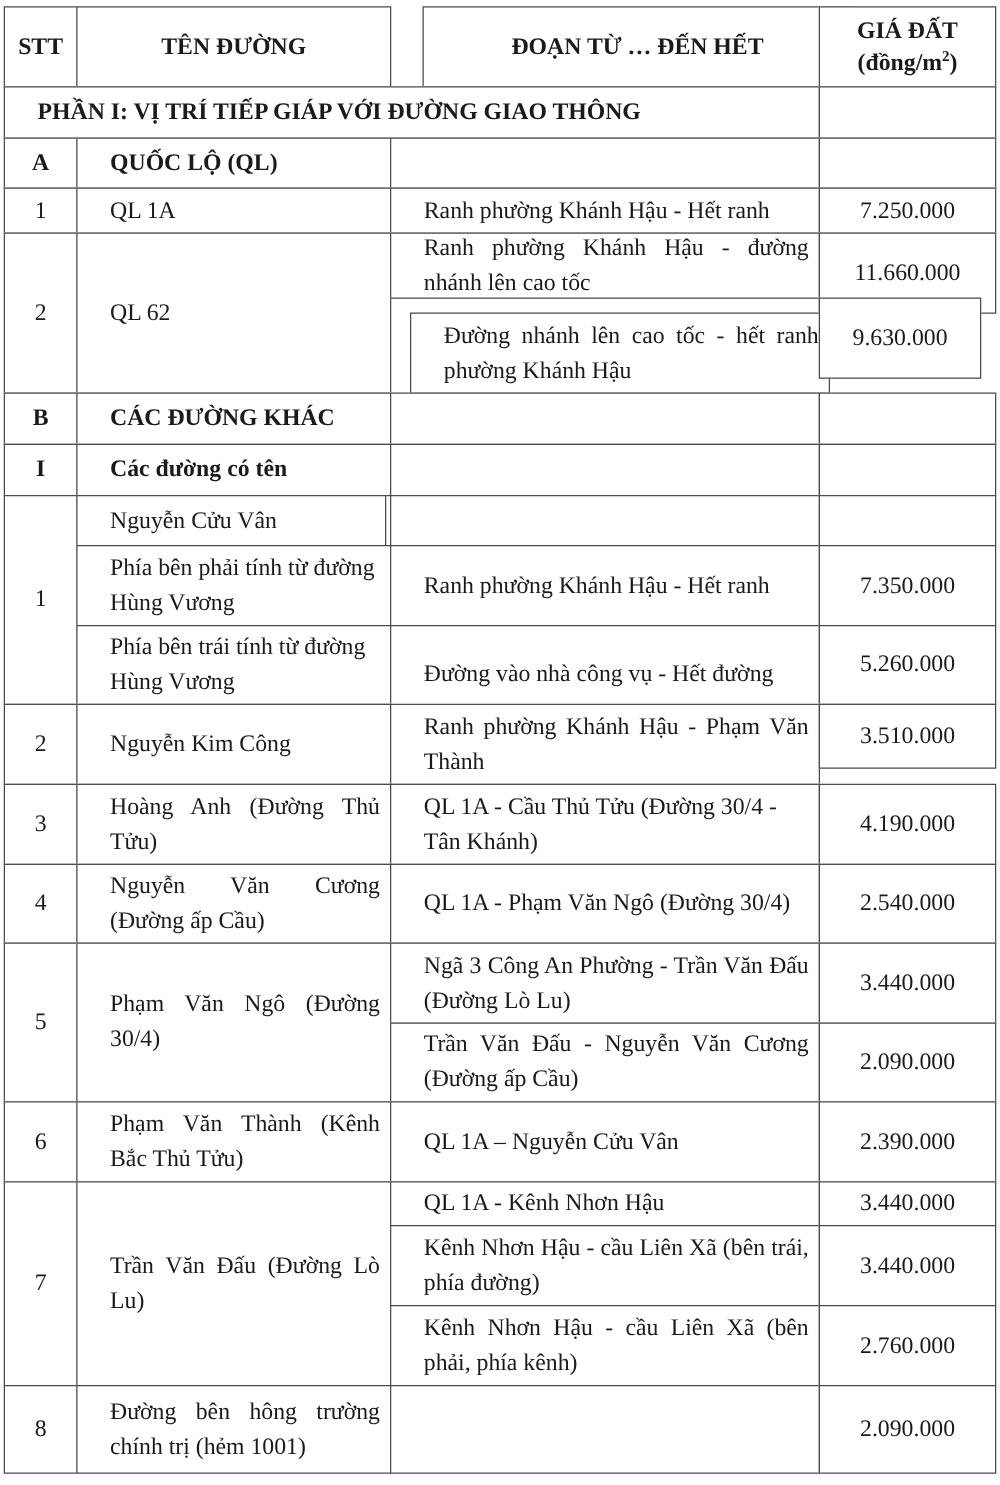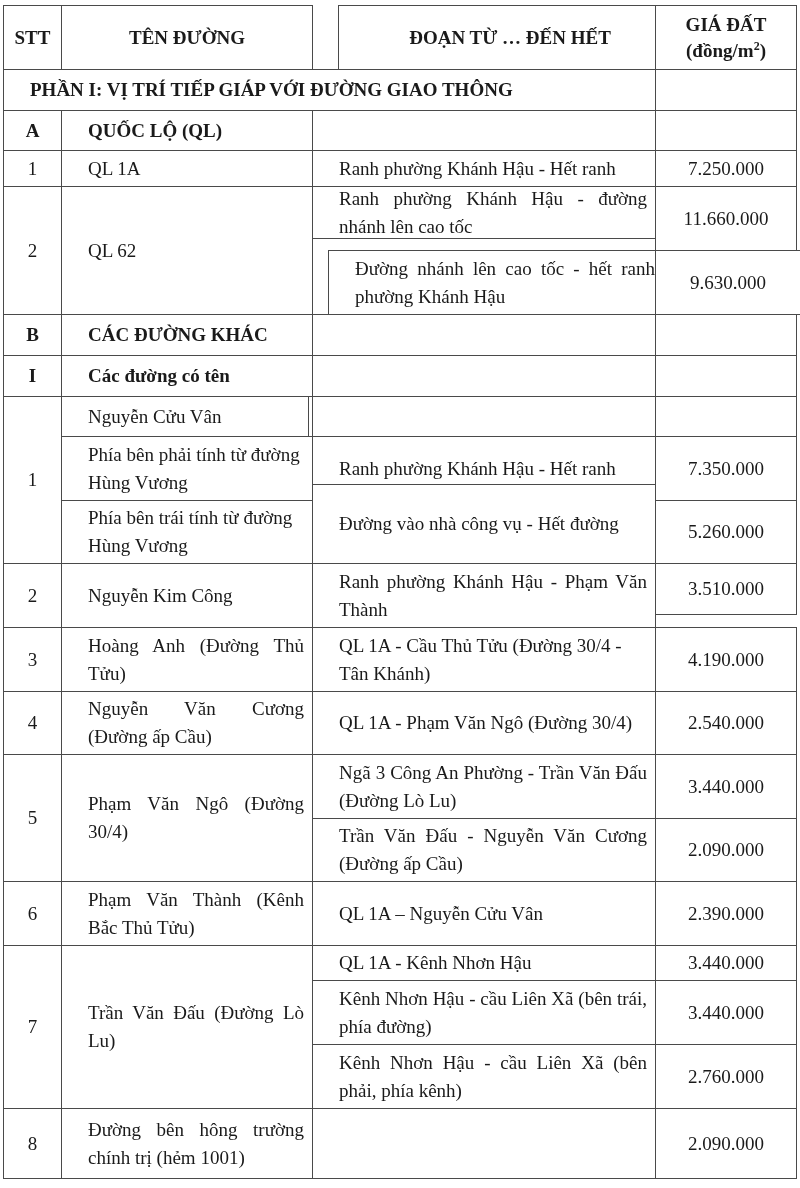--- a/index.html
+++ b/index.html
@@ -46,21 +46,21 @@
 
   <div class="cell c" style="left:3px;top:186px;width:59px;height:129px;">2</div>
   <div class="cell l" style="left:61px;top:186px;width:252px;height:129px;">QL 62</div>
   <div class="cell l" style="left:312px;top:186px;width:344px;height:53px;">
       <span class="txt j last-left">Ranh phường Khánh Hậu - đường nhánh lên cao tốc</span>
     </div>
   <div class="cell c" style="left:655px;top:186px;width:142px;height:65px;">11.660.000</div>
   <div class="cell l" style="left:328px;top:250px;width:336px;height:65px;align-items:center;">
       <span class="txt j last-left">Đường nhánh lên cao tốc - hết ranh phường Khánh Hậu</span>
     </div>
-  <div class="cell c" style="left:655px;top:250px;width:146px;height:65px;">9.630.000</div>
+  <div class="cell c" style="left:655px;top:238px;width:130px;height:65px;">9.630.000</div>
 
   <div class="cell c b" style="left:3px;top:314px;width:59px;height:42px;">B</div>
   <div class="cell l b" style="left:61px;top:314px;width:252px;height:42px;">CÁC ĐƯỜNG KHÁC</div>
   <div class="cell" style="left:312px;top:314px;width:344px;height:42px;"></div>
   <div class="cell" style="left:655px;top:314px;width:142px;height:42px;"></div>
 
   <div class="cell c b" style="left:3px;top:355px;width:59px;height:42px;">I</div>
   <div class="cell l b" style="left:61px;top:355px;width:252px;height:42px;">Các đường có tên</div>
   <div class="cell" style="left:312px;top:355px;width:344px;height:42px;"></div>
   <div class="cell" style="left:655px;top:355px;width:142px;height:42px;"></div>
@@ -72,21 +72,21 @@
 
   <div class="cell l" style="left:61px;top:436px;width:252px;height:65px;">
       <span class="txt">Phía bên phải tính từ đường Hùng Vương</span>
     </div>
   <div class="cell l" style="left:312px;top:436px;width:344px;height:65px;">Ranh phường Khánh Hậu - Hết ranh</div>
   <div class="cell c" style="left:655px;top:436px;width:142px;height:65px;">7.350.000</div>
 
   <div class="cell l" style="left:61px;top:500px;width:252px;height:64px;">
       <span class="txt">Phía bên trái tính từ đường Hùng Vương</span>
     </div>
-  <div class="cell l" style="left:312px;top:484px;width:344px;height:80px;">Đường vào nhà công vụ - Hết đường</div>
+  <div class="cell l" style="left:312px;top:500px;width:344px;height:80px;">Đường vào nhà công vụ - Hết đường</div>
   <div class="cell c" style="left:655px;top:500px;width:142px;height:64px;">5.260.000</div>
 
   <div class="cell c" style="left:3px;top:563px;width:59px;height:65px;">2</div>
   <div class="cell l" style="left:61px;top:563px;width:252px;height:65px;">Nguyễn Kim Công</div>
   <div class="cell l" style="left:312px;top:563px;width:344px;height:65px;">
       <span class="txt j last-left">Ranh phường Khánh Hậu - Phạm Văn Thành</span>
     </div>
   <div class="cell c" style="left:655px;top:563px;width:142px;height:52px;">3.510.000</div>
 
   <div class="cell c" style="left:3px;top:627px;width:59px;height:65px;">3</div>

